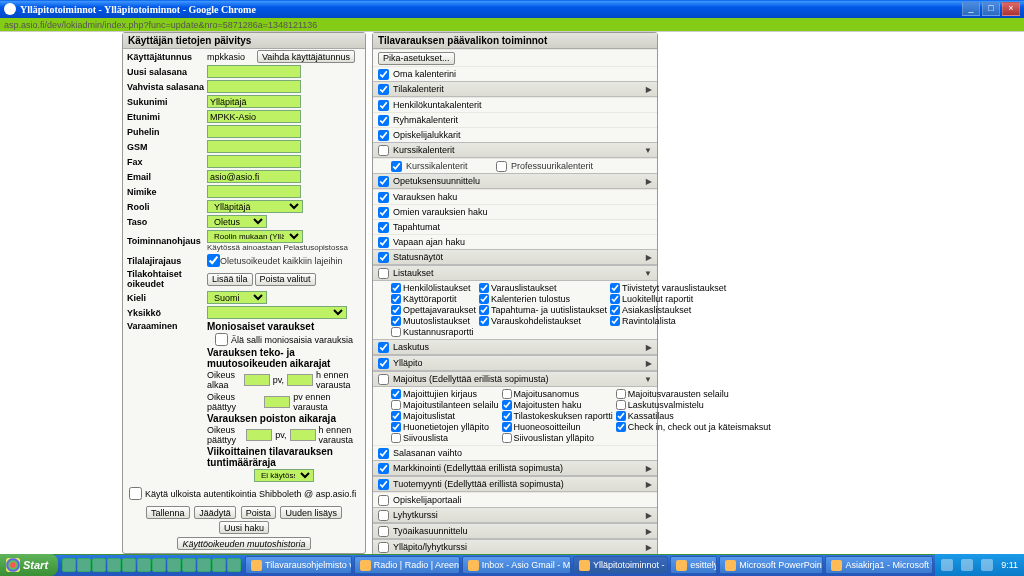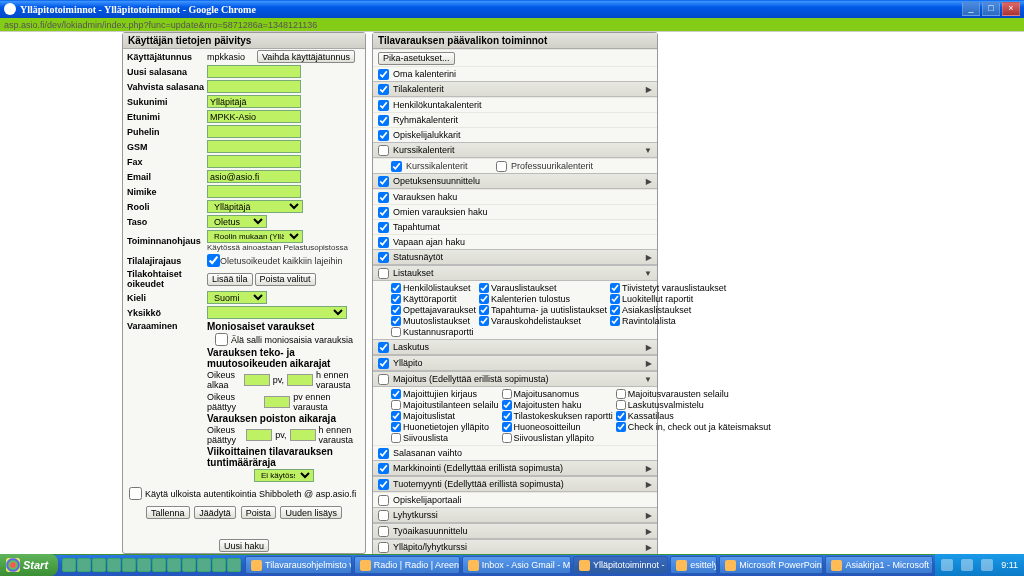--- a/index.html
+++ b/index.html
@@ -182,21 +182,21 @@
   <div class="shib">
     <input type="checkbox" style="">
     <span>Käytä ulkoista autentikointia Shibboleth @ asp.asio.fi</span>
   </div>
   <div class="action-btns">
     <button class="btn">Tallenna</button>
     <button class="btn">Jäädytä</button>
     <button class="btn">Poista</button>
     <button class="btn">Uuden lisäys</button>
     <br>
-    <button class="btn" style="margin-top:20px;">Uusi haku</button>
+    <button class="btn" style="margin-top:2px;">Uusi haku</button>
     <br>
     <button class="btn" style="margin-top:3px;font-style:italic;">Käyttöoikeuden muutoshistoria</button>
   </div>
   <div class="lastlogin">Käyttäjä on ollut viimeksi aktiivinen 20.09.2012 klo 08:44</div>
 </div>
 
 <div>
 <div class="panel right">
   <div class="panel-header">Tilavarauksen päävalikon toiminnot</div>
   <div class="rrow">

